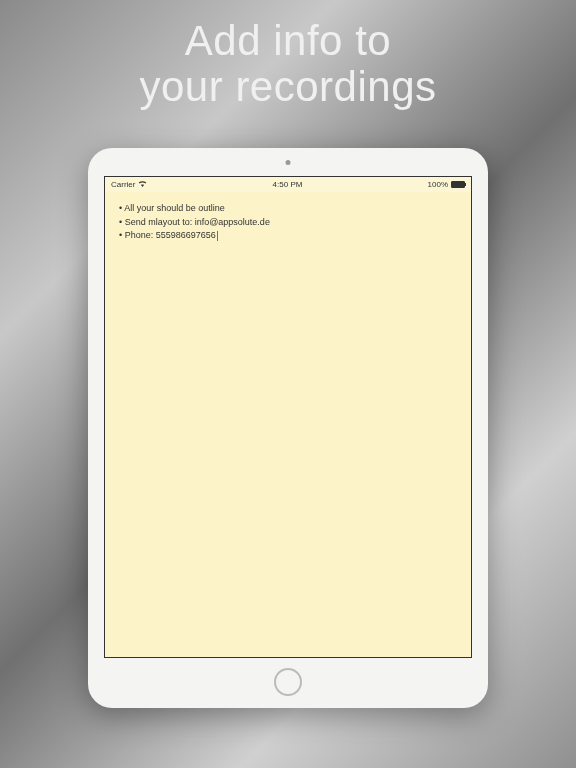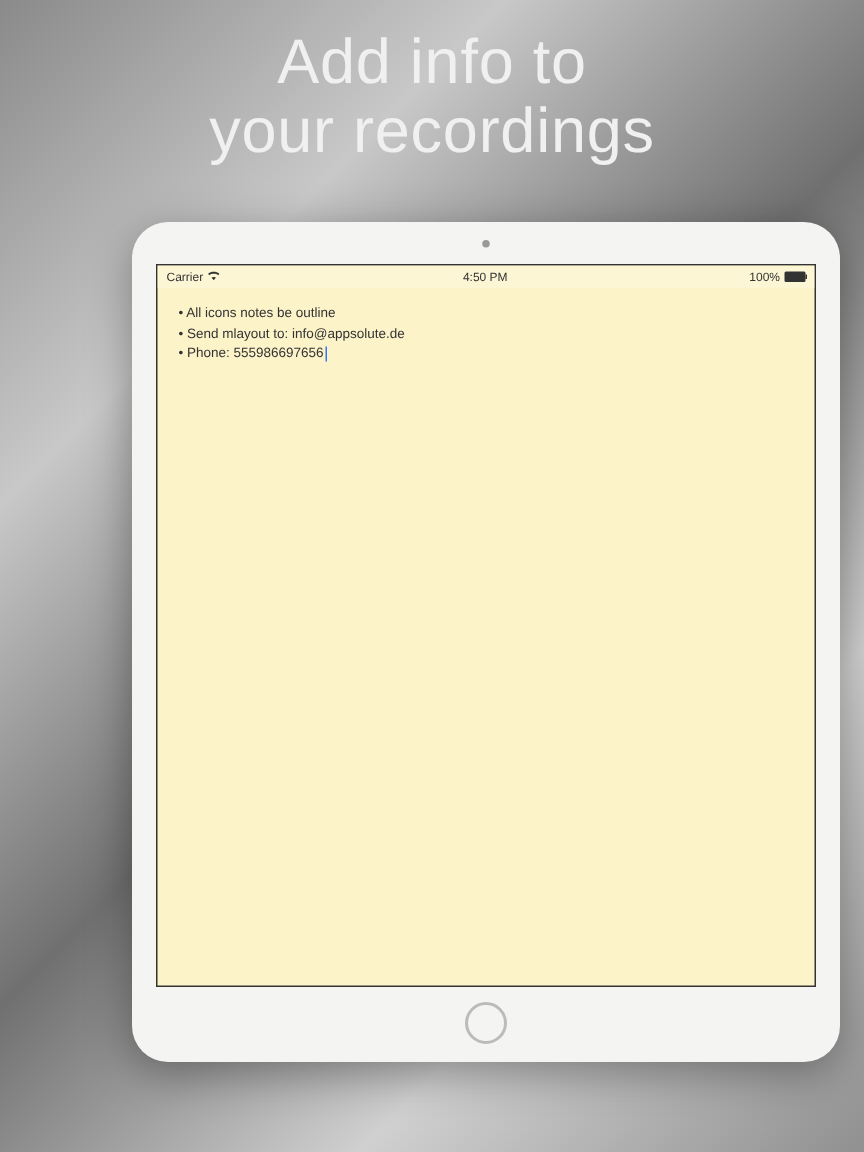--- a/index.html
+++ b/index.html
@@ -17,21 +17,21 @@
       font-size: 42px;
       font-weight: 300;
       line-height: 1.1;
       padding: 18px 0 20px 0;
       letter-spacing: 0.5px;
     }
     .tablet {
       position: absolute;
       left: 88px;
       top: 148px;
-      width: 472px;
+      width: 400px;
       height: 560px;
       background: #f4f4f2;
       border-radius: 24px;
       box-shadow: 0 8px 30px rgba(0,0,0,0.35);
       padding: 28px 16px 50px 16px;
     }
     .home-button {
       position: absolute;
       bottom: 12px;
       left: 50%;
@@ -148,21 +148,21 @@
       </div>
       <div>4:50 PM</div>
       <div class="status-right">
         <span>100%</span>
         <span class="battery-icon"></span>
       </div>
     </div>
 
 
     <div class="notes-content">
-      <span class="note-line">• All icons notes be outline</span>
+      <span class="note-line">• All your should be outline</span>
       <span class="note-line">• Send mlayout to: info@appsolute.de</span>
       <span class="note-line">
         <span>• Phone: 555986697656</span><span class="cursor"></span>
       </span>
     </div>
 
   </div>
   <div class="home-button"></div>
 </div>
 

